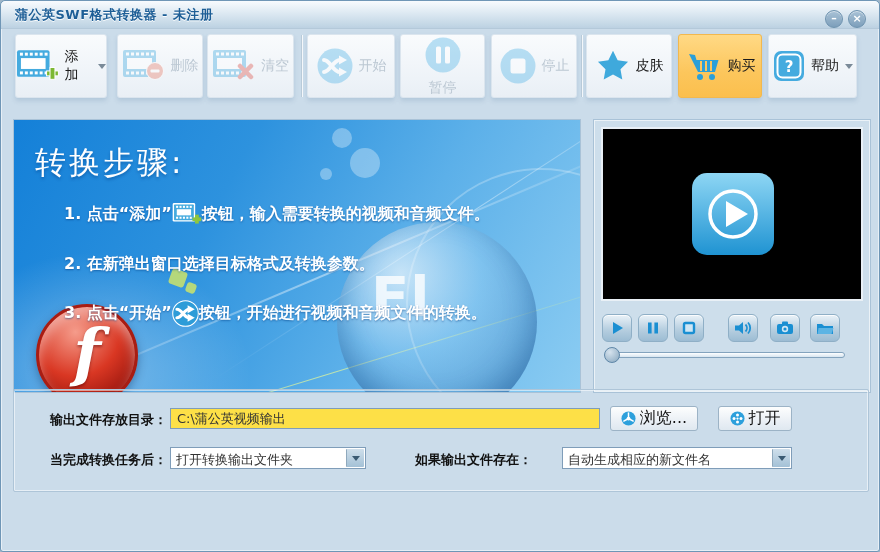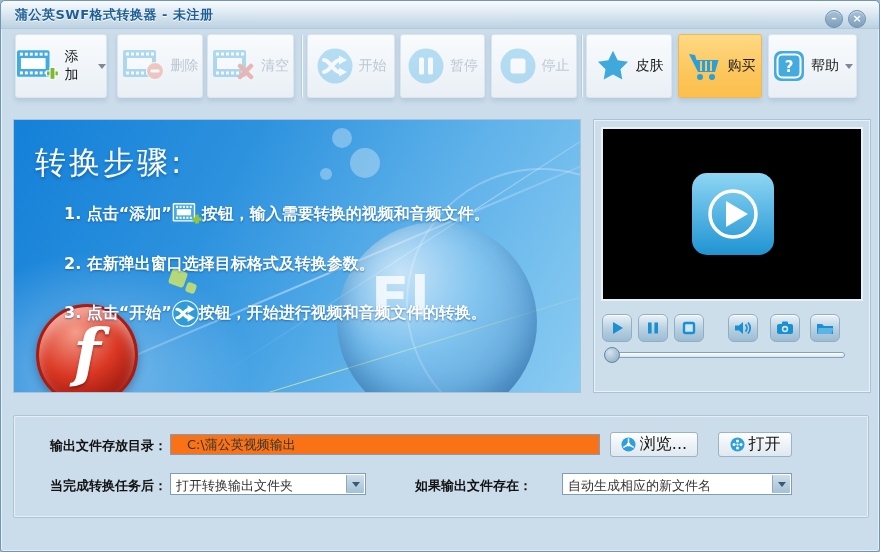--- a/index.html
+++ b/index.html
@@ -81,25 +81,25 @@
     background:linear-gradient(#eaf2f8,#b7cfe0 55%,#9cbcd3); border:1px solid #8fafc6;
     box-shadow:inset 0 1px 0 rgba(255,255,255,.8); cursor:default;
     display:flex; align-items:center; justify-content:center; }
   .slider { position:absolute; left:11px; top:232px; width:240px; height:6px; border-radius:3px;
     background:linear-gradient(#fdfeff,#d6e4ef); border:1px solid #83a3bd; cursor:default; }
   .slider-thumb { position:absolute; left:-2px; top:-6px; width:16px; height:16px; border-radius:50%;
     background:radial-gradient(circle at 35% 30%, #d6e3ee, #9fb9cd 70%, #7e9eb8);
     border:1px solid #5f87a8; cursor:default; }
 
   
-  .settings { position:absolute; left:12px; top:414px; width:856px; height:103px;
+  .settings { position:absolute; left:12px; top:388px; width:856px; height:103px;
     border:1px solid #aec5d8; border-radius:2px; box-shadow:inset 0 0 0 1px rgba(255,255,255,.55); }
   .lbl { position:absolute; font-size:13px; font-weight:bold; color:#111; white-space:nowrap; }
   .path-input { position:absolute; left:156px; top:18px; width:430px; height:21px;
-    border:1px solid #7f9db9; background:#f97316; font-size:13px; color:#333; padding:0 16px;
+    border:1px solid #7f9db9; background:#fde047; font-size:13px; color:#333; padding:0 6px;
     font-family:"DejaVu Sans","Liberation Sans",sans-serif; }
   .sbtn { position:absolute; top:16px; height:25px; display:flex; align-items:center;
     justify-content:center; gap:4px; font-size:16px; color:#111;
     background:linear-gradient(#fdfefe,#ecf1f6 55%,#dfe8f0); border:1px solid #9cb3c6;
     border-radius:3px; cursor:default; }
   .combo { position:absolute; top:57px; height:22px; background:#fff; border:1px solid #7f9db9;
     font-size:13px; color:#333; cursor:default; }
   .combo .val { position:absolute; left:5px; top:3px; white-space:nowrap; overflow:hidden; }
   .combo .arrow-box { position:absolute; right:1px; top:1px; bottom:1px; width:18px;
     background:linear-gradient(#cfdfeb,#a4c1d6); border-left:1px solid #8fa9bd; border-radius:1px;
@@ -205,21 +205,21 @@
         <g stroke="#fff" stroke-width="4" fill="none" stroke-linecap="round">
           <path d="M8,13 C14,13 17,25 24,25"></path>
           <path d="M8,25 C14,25 17,13 24,13"></path>
         </g>
         <polygon points="23,8.5 31,13 23,17.5" fill="#fff"></polygon>
         <polygon points="23,20.5 31,25 23,29.5" fill="#fff"></polygon>
       </svg>
       <span>开始</span>
     </div>
 
-    <div class="tbtn disabled" style="left:399px;width:85px;">
+    <div class="tbtn disabled" style="left:399px;width:85px;flex-direction:column;">
       <svg width="38" height="38" viewBox="0 0 38 38">
         <circle cx="19" cy="19" r="17.5" fill="#57b6e7"></circle>
         <rect x="12" y="10.5" width="5" height="17" rx="1.5" fill="#fff"></rect>
         <rect x="21" y="10.5" width="5" height="17" rx="1.5" fill="#fff"></rect>
       </svg>
       <span>暂停</span>
     </div>
 
     <div class="tbtn disabled" style="left:490px;width:86px;">
       <svg width="38" height="38" viewBox="0 0 38 38">

